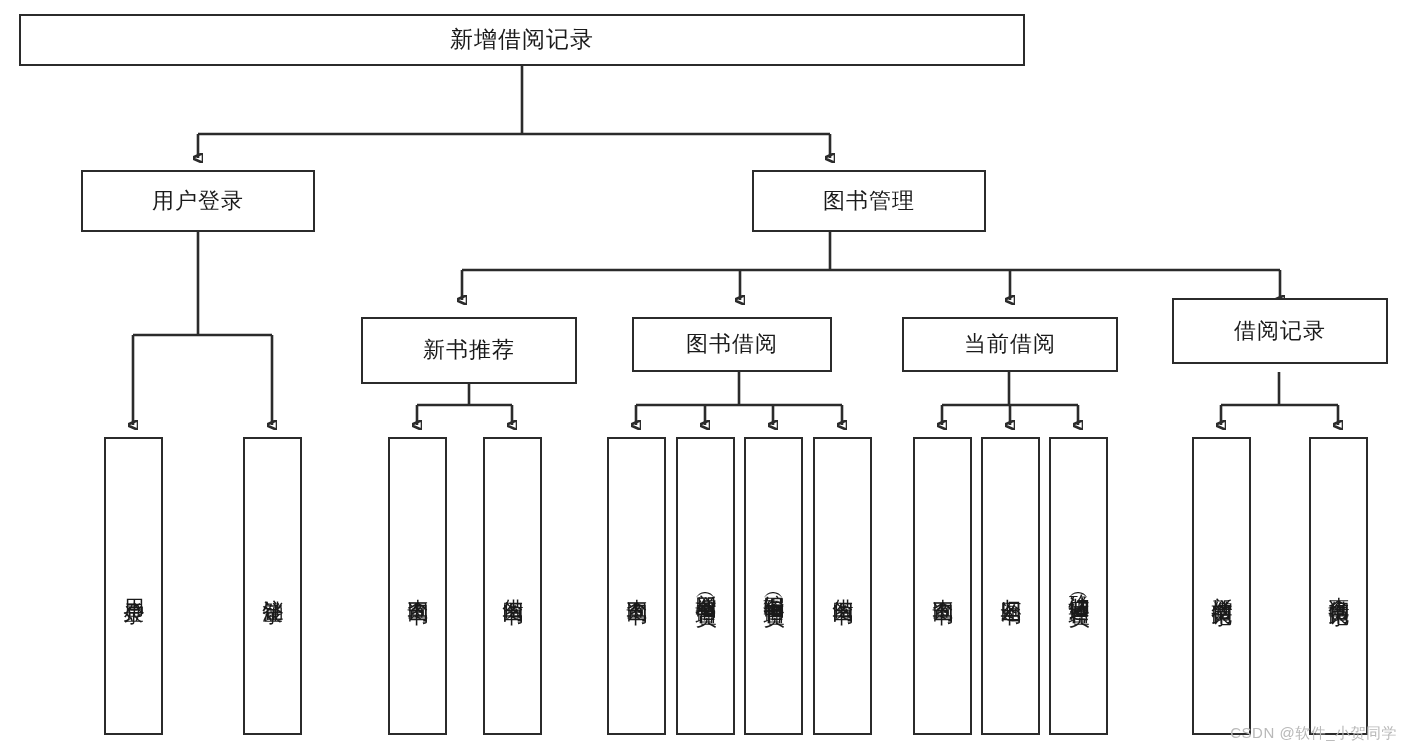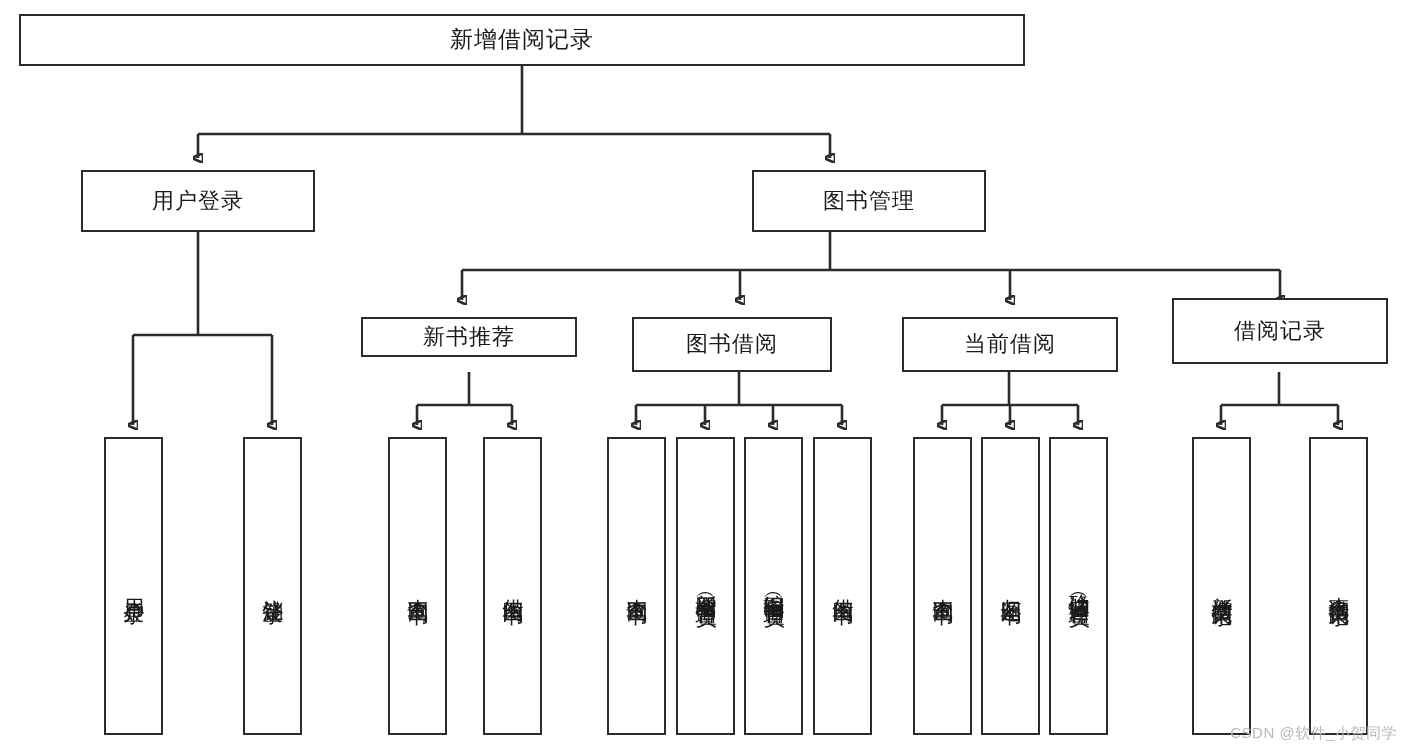--- a/index.html
+++ b/index.html
@@ -119,21 +119,21 @@
     <span>新增借阅记录</span>
   </div>
 
   <div class="node horiz" style="left:81px;top:170px;width:234px;height:62px;">
     <span>用户登录</span>
   </div>
   <div class="node horiz" style="left:752px;top:170px;width:234px;height:62px;">
     <span>图书管理</span>
   </div>
 
-  <div class="node horiz" style="left:361px;top:317px;width:216px;height:40px;">
+  <div class="node horiz" style="left:361px;top:317px;width:216px;height:67px;">
     <span>新书推荐</span>
   </div>
   <div class="node horiz" style="left:632px;top:317px;width:200px;height:55px;">
     <span>图书借阅</span>
   </div>
   <div class="node horiz" style="left:902px;top:317px;width:216px;height:55px;">
     <span>当前借阅</span>
   </div>
   <div class="node horiz" style="left:1172px;top:298px;width:216px;height:66px;">
     <span>借阅记录</span>

